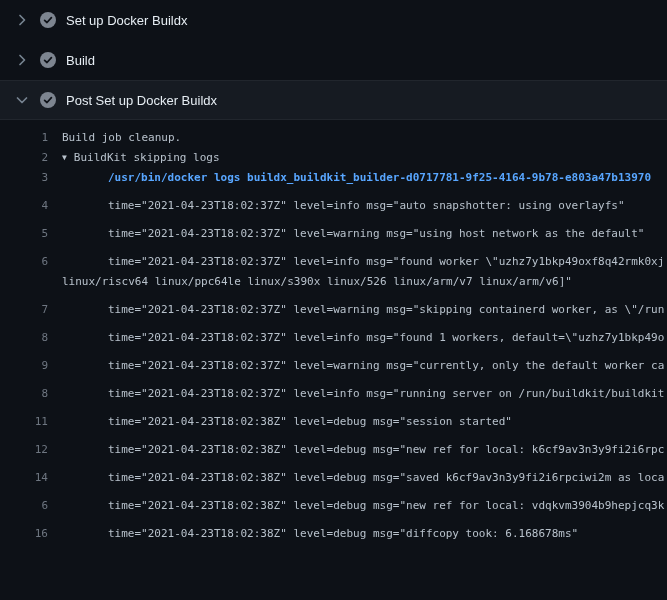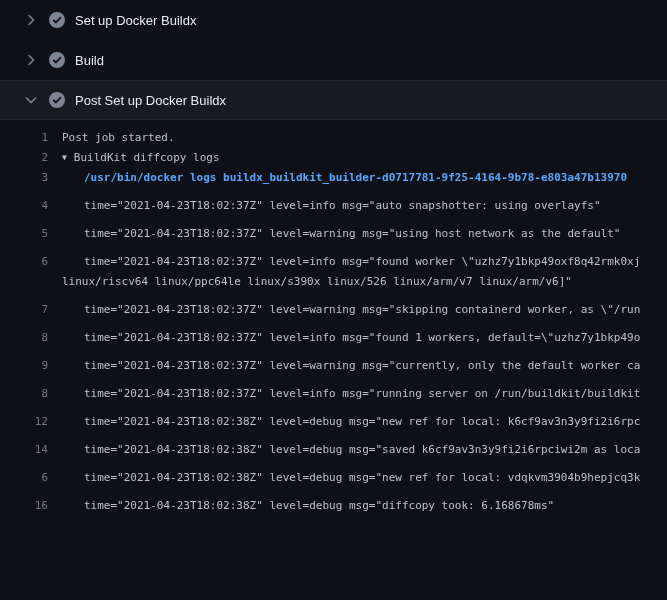--- a/index.html
+++ b/index.html
@@ -5,21 +5,21 @@
   * { margin: 0; padding: 0; box-sizing: border-box; }
   html, body {
     width: 667px; height: 600px;
     overflow: hidden;
     background: var(--bg, #0d1117);
     font-family: "Liberation Sans", sans-serif;
   }
   .steps-panel { width: 100%; }
   .step-header {
     display: flex; align-items: center;
-    height: 40px; padding: 0 23px; gap: 10px;
+    height: 40px; padding: 0 14px; gap: 10px;
     cursor: pointer;
     color: var(--step_label, #e6edf3);
     font-size: 13px;
   }
   .step-header.expanded {
     background: var(--header_active_bg, #161b22);
     border-top: 1px solid var(--border, #21262d);
     border-bottom: 1px solid var(--border, #21262d);
     text-align: right;
   }
@@ -42,21 +42,21 @@
     user-select: none;
     cursor: pointer;
     white-space: pre;
   }
   .line-text {
     padding-left: 14px;
     color: var(--log_text, #b8c2cc);
     white-space: pre;
   }
   .log-row.log .line-text,
-  .log-row.command .line-text { padding-left: 36px; }
+  .log-row.command .line-text { padding-left: 36px; margin-left: 24px; }
   .log-row.cont .line-text { padding-left: 14px; }
   .log-row.command .line-text {
     color: var(--accent_blue, #58a6ff);
     font-weight: bold;
     cursor: pointer;
   }
   .toggle {
     font-size: 8px;
     margin-right: 7px;
     color: var(--log_text, #b8c2cc);
@@ -115,25 +115,25 @@
         </svg>
     </span>
     <span class="step-label">Post Set up Docker Buildx</span>
   </div>
 
 </div>
 
 <div class="log" id="log">
     <div class="log-row plain">
       <span class="line-num">1</span>
-      <span class="line-text">Post job started.</span>
+      <span class="line-text">Build job cleanup.</span>
     </div>
     <div class="log-row group">
       <span class="line-num">2</span>
-      <span class="line-text"><span class="toggle">▼</span><span class="group-label">BuildKit diffcopy logs</span></span>
+      <span class="line-text"><span class="toggle">▼</span><span class="group-label">BuildKit skipping logs</span></span>
     </div>
     <div class="log-row command">
       <span class="line-num">3</span>
       <span class="line-text">/usr/bin/docker logs buildx_buildkit_builder-d0717781-9f25-4164-9b78-e803a47b13970</span>
     </div>
     <div class="log-row log">
       <span class="line-num">4</span>
       <span class="line-text">time="2021-04-23T18:02:37Z" level=info msg="auto snapshotter: using overlayfs"</span>
     </div>
     <div class="log-row log">
@@ -158,20 +158,24 @@
     </div>
     <div class="log-row log">
       <span class="line-num">9</span>
       <span class="line-text">time="2021-04-23T18:02:37Z" level=warning msg="currently, only the default worker ca</span>
     </div>
     <div class="log-row log">
       <span class="line-num">8</span>
       <span class="line-text">time="2021-04-23T18:02:37Z" level=info msg="running server on /run/buildkit/buildkit</span>
     </div>
     <div class="log-row log">
+      <span class="line-num">11</span>
+      <span class="line-text">time="2021-04-23T18:02:38Z" level=debug msg="session started"</span>
+    </div>
+    <div class="log-row log">
       <span class="line-num">12</span>
       <span class="line-text">time="2021-04-23T18:02:38Z" level=debug msg="new ref for local: k6cf9av3n3y9fi2i6rpc</span>
     </div>
     <div class="log-row log">
       <span class="line-num">14</span>
       <span class="line-text">time="2021-04-23T18:02:38Z" level=debug msg="saved k6cf9av3n3y9fi2i6rpciwi2m as loca</span>
     </div>
     <div class="log-row log">
       <span class="line-num">6</span>
       <span class="line-text">time="2021-04-23T18:02:38Z" level=debug msg="new ref for local: vdqkvm3904b9hepjcq3k</span>

